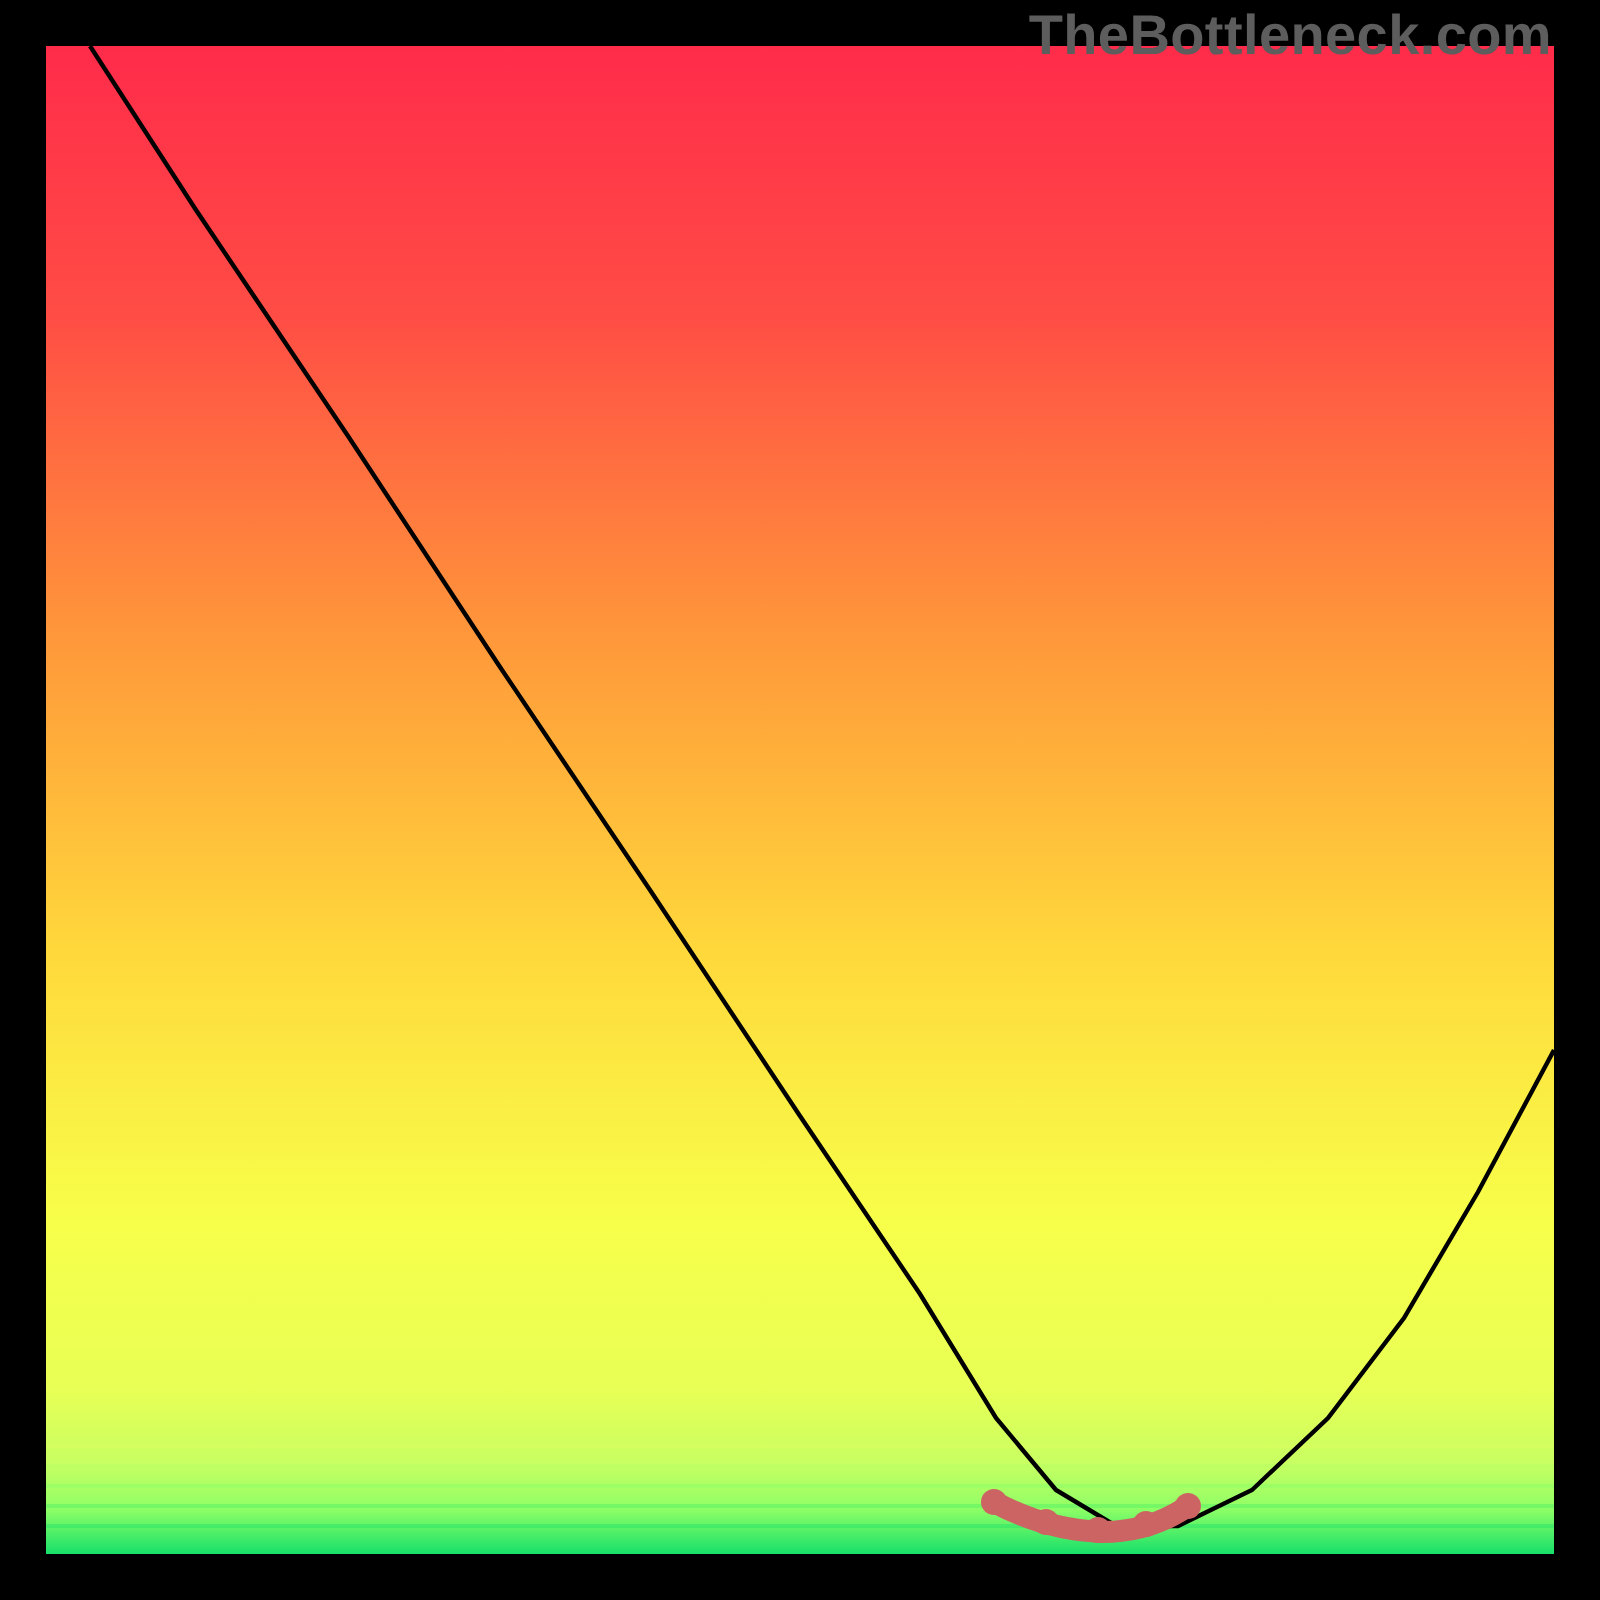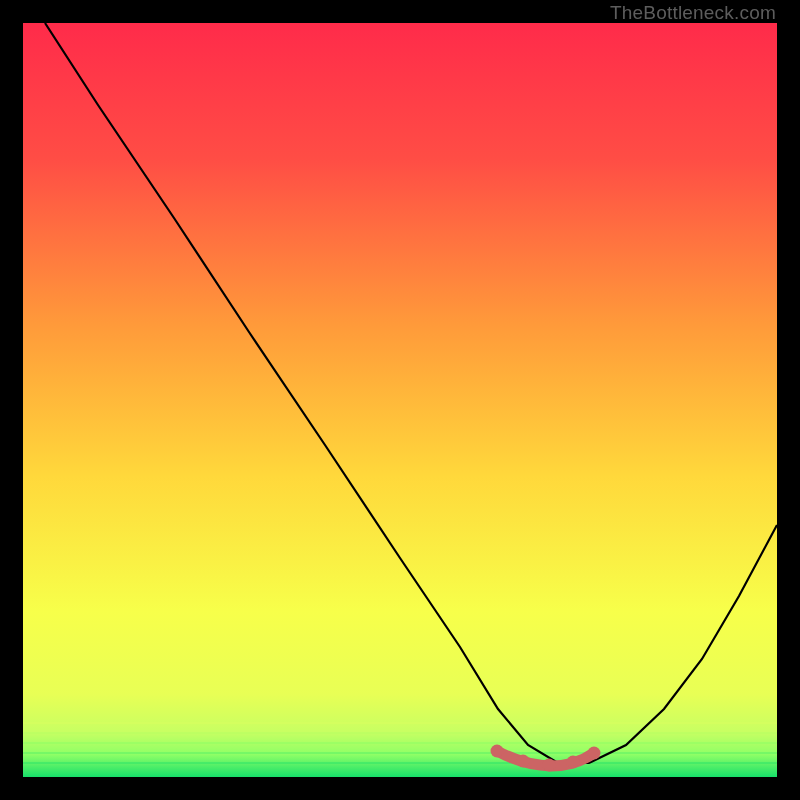--- a/index.html
+++ b/index.html
@@ -24,22 +24,22 @@
     left: 0;
     top: 0;
     width: 754px;
     height: 754px;
   }
   .watermark {
     position: absolute;
     top: 2px;
     right: 24px;
     color: #5d5d5d;
-    font-size: 19px;
-    font-weight: 400;
+    font-size: 28px;
+    font-weight: 700;
     letter-spacing: 0.2px;
   }
 </style>
 </head>
 <body>
 
 <div class="frame">
   <svg class="plot" viewBox="0 0 754 754" preserveAspectRatio="none">
     <defs>
       <linearGradient id="bg-grad" x1="0" y1="0" x2="0" y2="1">

